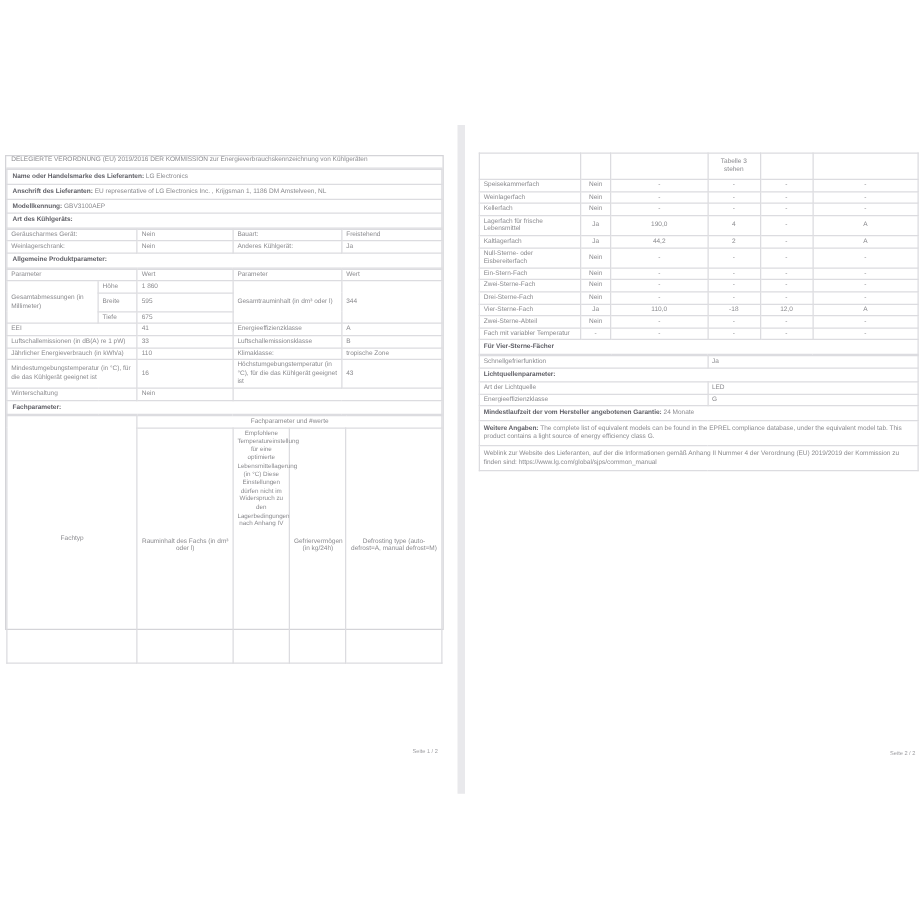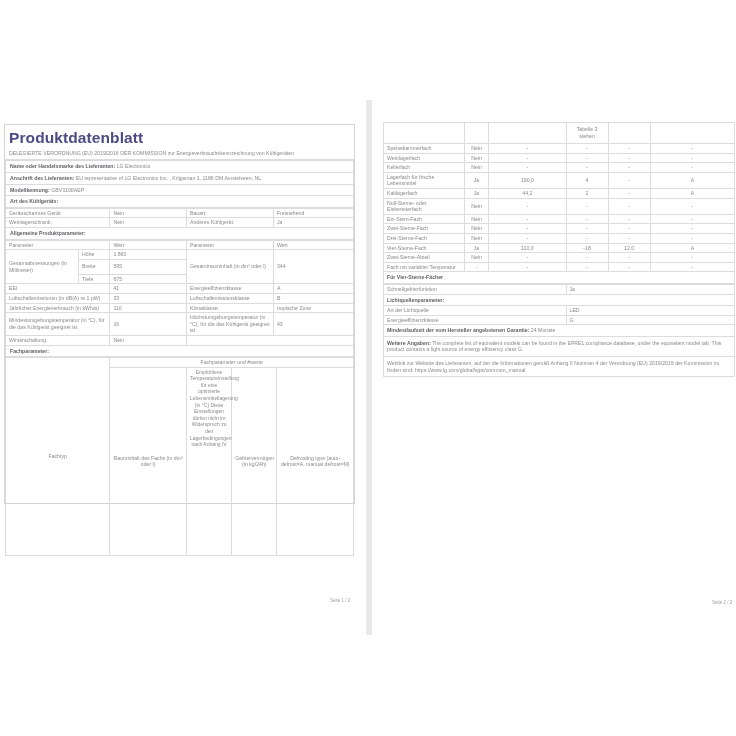--- a/index.html
+++ b/index.html
@@ -18,21 +18,20 @@
   .title { font-size:15.5px; font-weight:bold; color:#4d4b84; padding:4px 4px 3px 4px; letter-spacing:0.1px; }
   .sub { font-size:5.2px; color:#8a8a8e; padding:0 4px 3px 4px; line-height:6.4px; border-bottom:1px solid #dcdce0; }
   .footer { position:absolute; font-size:4.5px; color:#a0a0a4; }
   .vtext { font-size:5px; line-height:6.6px; }
 </style>
 </head>
 <body>
 
 <div id="page1" class="page">
   <div class="frame" style="left:4px; top:24px; width:351px; height:380px;">
-    <div class="title">Produktdatenblatt</div>
     <div class="sub">DELEGIERTE VERORDNUNG (EU) 2019/2016 DER KOMMISSION zur Energieverbrauchskennzeichnung von Kühlgeräten</div>
     <table>
       <tbody>
           <tr>
             <td style="padding:2px 4px;"><span class="lbl">Name oder Handelsmarke des Lieferanten:</span> <span>LG Electronics</span></td>
           </tr>
       <tr>
             <td style="padding:2px 4px;"><span class="lbl">Anschrift des Lieferanten:</span> <span>EU representative of LG Electronics Inc. , Krijgsman 1, 1186 DM Amstelveen, NL</span></td>
           </tr>
       <tr>

